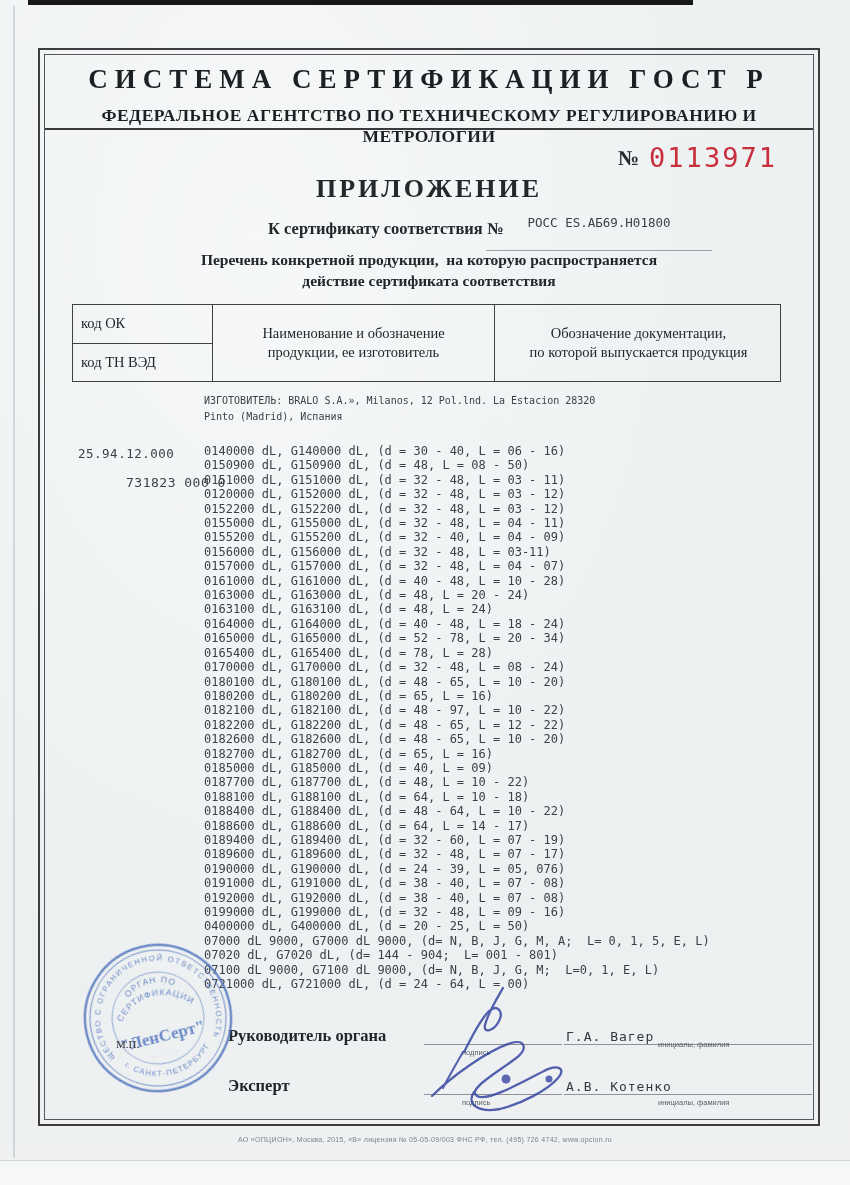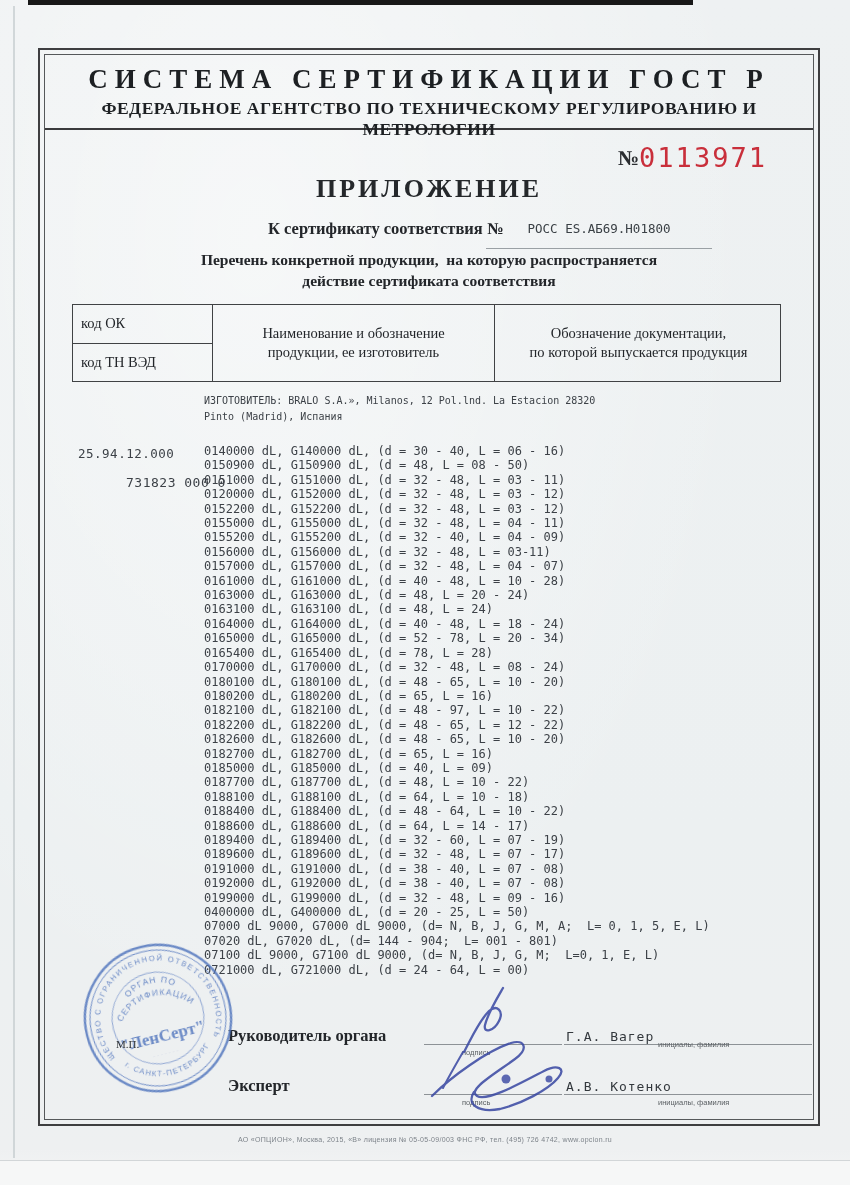--- a/index.html
+++ b/index.html
@@ -35,42 +35,42 @@
   
   .header-band{
     position:absolute; left:45px; top:55px; width:768px; height:75px;
     border-bottom:2px solid #3a3a3c;
     text-align:center; color:#1d2023;
   }
   .header-line1{
     margin-top:9px; font-size:27px; font-weight:bold; letter-spacing:7px;
   }
   .header-line2{
-    margin-top:3px; font-size:17.5px; font-weight:bold; letter-spacing:.5px;
+    margin-top:10px; font-size:17.5px; font-weight:bold; letter-spacing:.5px;
   }
 
   
   .doc-number{ position:absolute; left:618px; top:142px; display:flex; align-items:flex-start; }
   .doc-number .no-sign{ font-size:21px; font-weight:bold; color:#2a2d30; margin-top:4px; }
   .doc-number .no-digits{
     font-family:"DejaVu Sans Mono", monospace;
-    font-size:27px; letter-spacing:2px; font-weight:500;
+    font-size:27px; letter-spacing:2px; margin-left:10px; font-weight:500;
   }
 
   .title{
     position:absolute; left:0; top:174px; width:858px; text-align:center;
     font-size:26px; font-weight:bold; letter-spacing:3px; color:#25282b;
   }
 
   .cert-line{ position:absolute; left:268px; top:205px; width:460px; }
   .cert-label{ position:absolute; left:0; top:14px; font-size:16.5px; font-weight:bold; color:#23262a; white-space:nowrap; }
   .cert-value{
-    position:absolute; left:218px; top:16px; width:226px; text-align:center;
+    position:absolute; left:218px; top:10px; width:226px; text-align:center;
     font-family:"DejaVu Sans Mono", monospace; font-size:12.5px; color:#3a4045;
-    border-bottom:1.3px solid #9aa0a4; padding-bottom:12px; white-space:nowrap;
+    border-bottom:1.3px solid #9aa0a4; padding-bottom:20px; white-space:nowrap;
   }
 
   .subtitle{ position:absolute; left:0; top:249px; width:858px; text-align:center;
     font-size:15.5px; font-weight:bold; color:#23262a; line-height:21px; white-space:pre; }
 
   
   .tbl{ position:absolute; left:72px; top:304px; width:709px; height:78px; border:1.4px solid #404244; }
   .tbl .v1{ position:absolute; left:139px; top:0; width:1.4px; height:100%; background:#404244; }
   .tbl .v2{ position:absolute; left:421px; top:0; width:1.4px; height:100%; background:#404244; }
   .tbl .h1{ position:absolute; left:0; top:38px; width:139px; height:1.4px; background:#404244; }
@@ -184,20 +184,21 @@
       <div>0182200 dL, G182200 dL, (d = 48 - 65, L = 12 - 22)</div>
       <div>0182600 dL, G182600 dL, (d = 48 - 65, L = 10 - 20)</div>
       <div>0182700 dL, G182700 dL, (d = 65, L = 16)</div>
       <div>0185000 dL, G185000 dL, (d = 40, L = 09)</div>
       <div>0187700 dL, G187700 dL, (d = 48, L = 10 - 22)</div>
       <div>0188100 dL, G188100 dL, (d = 64, L = 10 - 18)</div>
       <div>0188400 dL, G188400 dL, (d = 48 - 64, L = 10 - 22)</div>
       <div>0188600 dL, G188600 dL, (d = 64, L = 14 - 17)</div>
       <div>0189400 dL, G189400 dL, (d = 32 - 60, L = 07 - 19)</div>
       <div>0189600 dL, G189600 dL, (d = 32 - 48, L = 07 - 17)</div>
+      <div>0190000 dL, G190000 dL, (d = 24 - 39, L = 05, 076)</div>
       <div>0191000 dL, G191000 dL, (d = 38 - 40, L = 07 - 08)</div>
       <div>0192000 dL, G192000 dL, (d = 38 - 40, L = 07 - 08)</div>
       <div>0199000 dL, G199000 dL, (d = 32 - 48, L = 09 - 16)</div>
       <div>0400000 dL, G400000 dL, (d = 20 - 25, L = 50)</div>
       <div>07000 dL 9000, G7000 dL 9000, (d= N, B, J, G, M, A;  L= 0, 1, 5, E, L)</div>
       <div>07020 dL, G7020 dL, (d= 144 - 904;  L= 001 - 801)</div>
       <div>07100 dL 9000, G7100 dL 9000, (d= N, B, J, G, M;  L=0, 1, E, L)</div>
       <div>0721000 dL, G721000 dL, (d = 24 - 64, L = 00)</div>
     </div>
 

